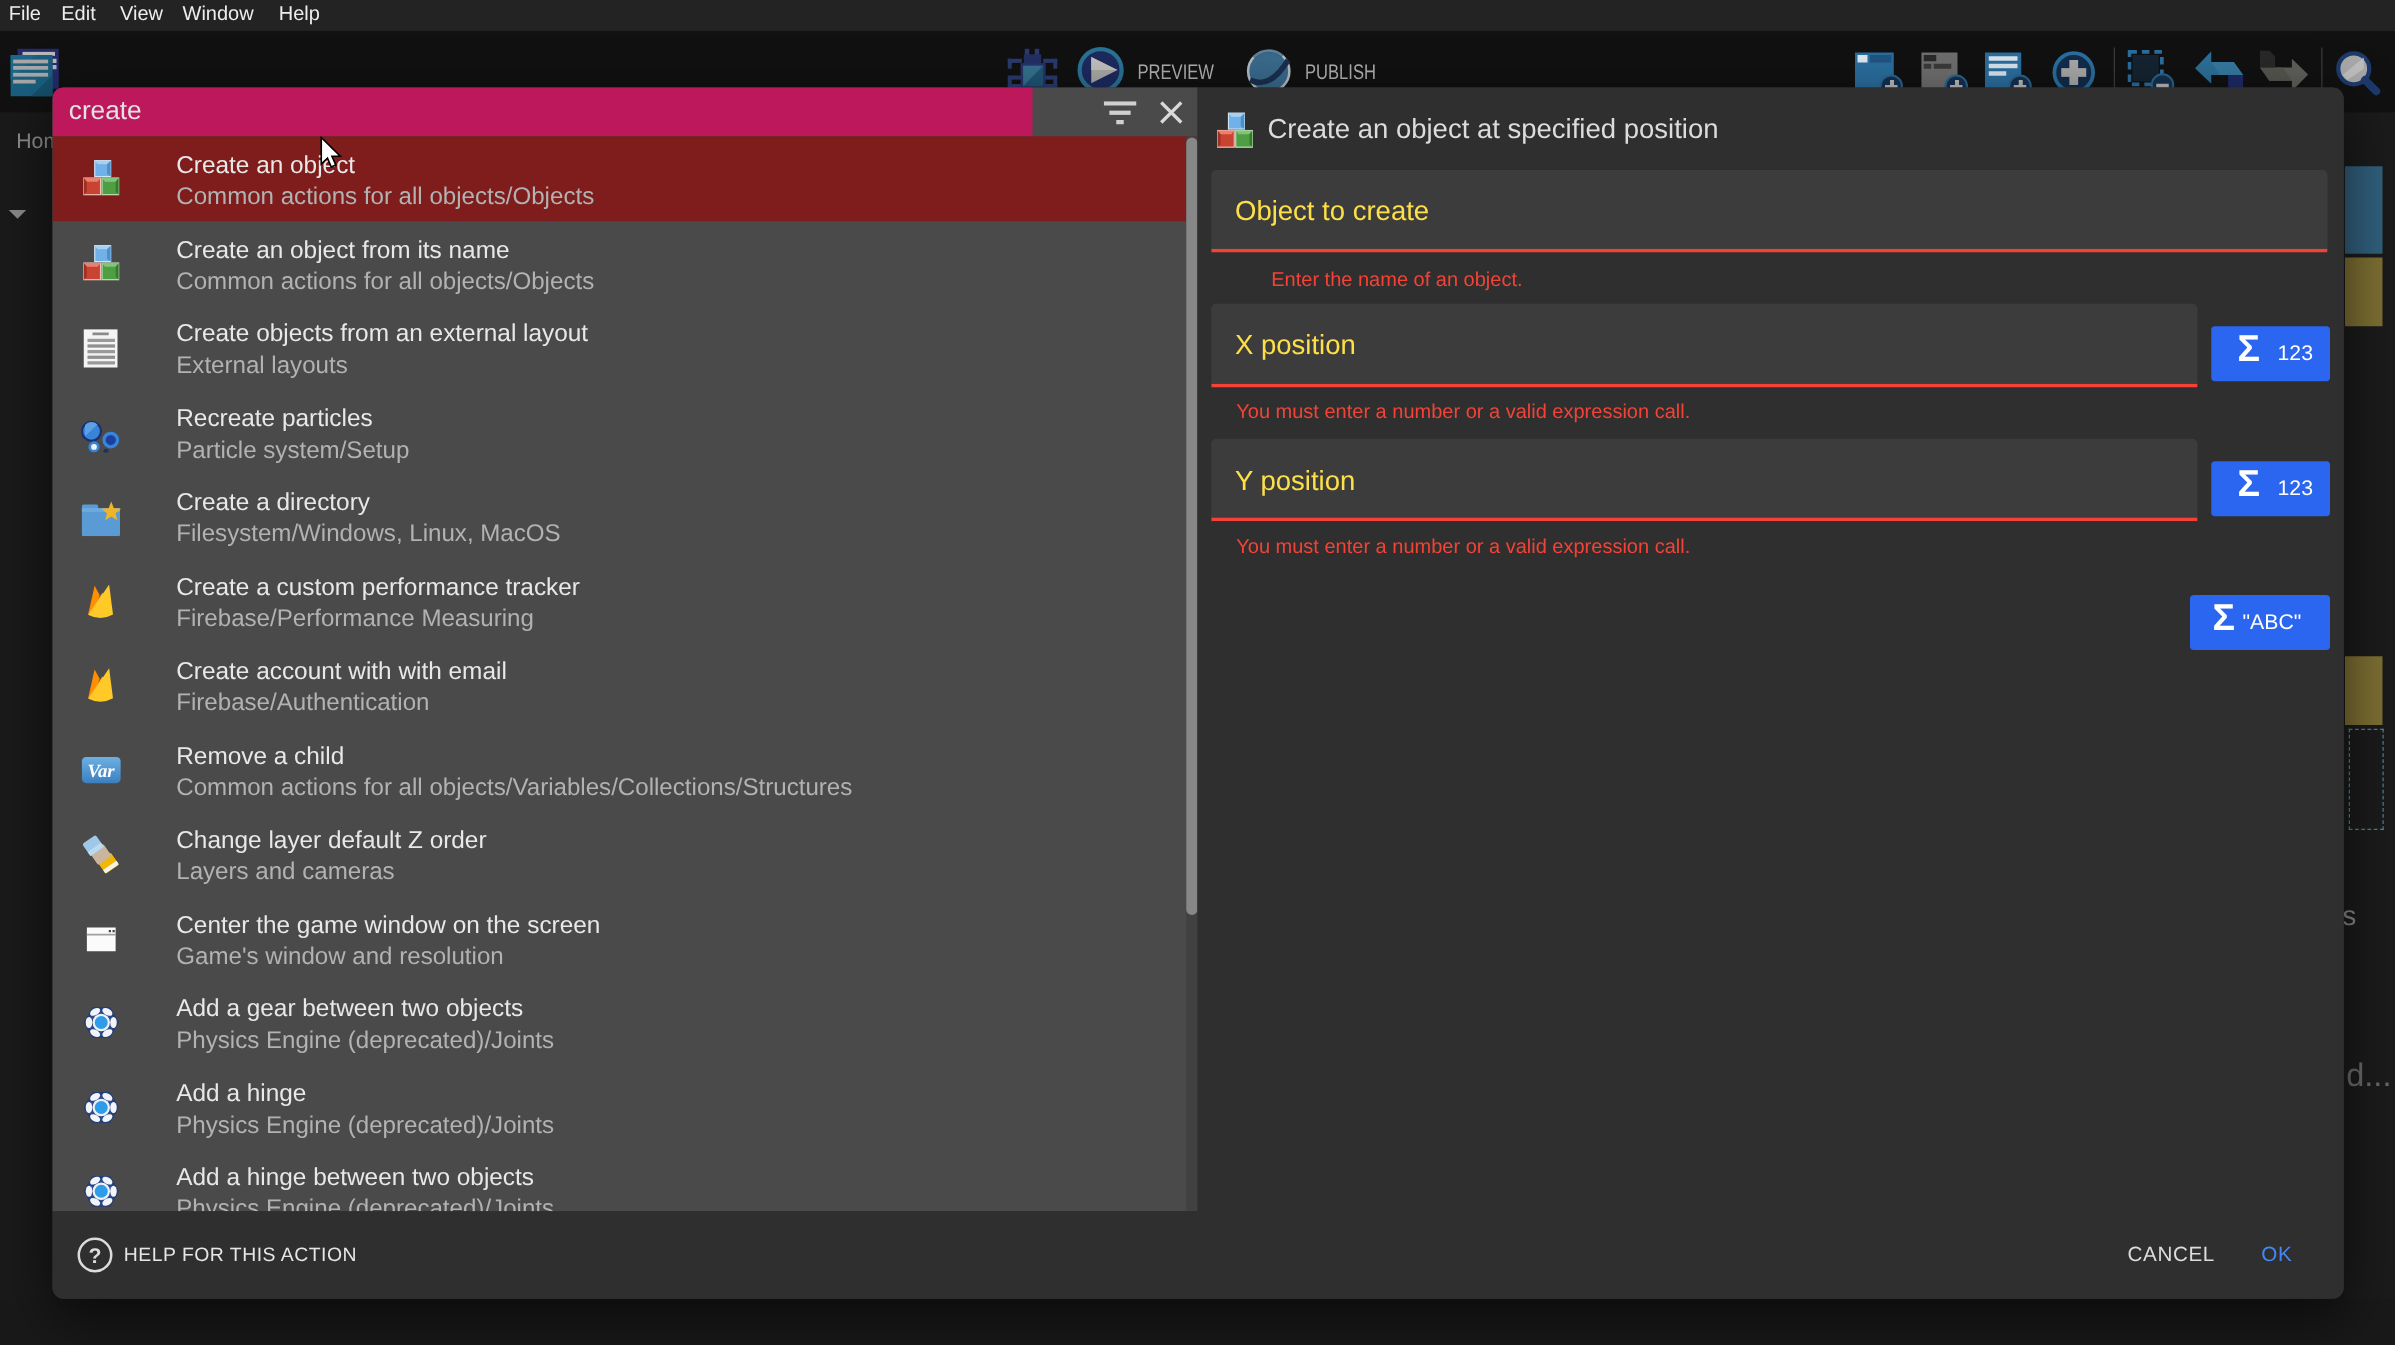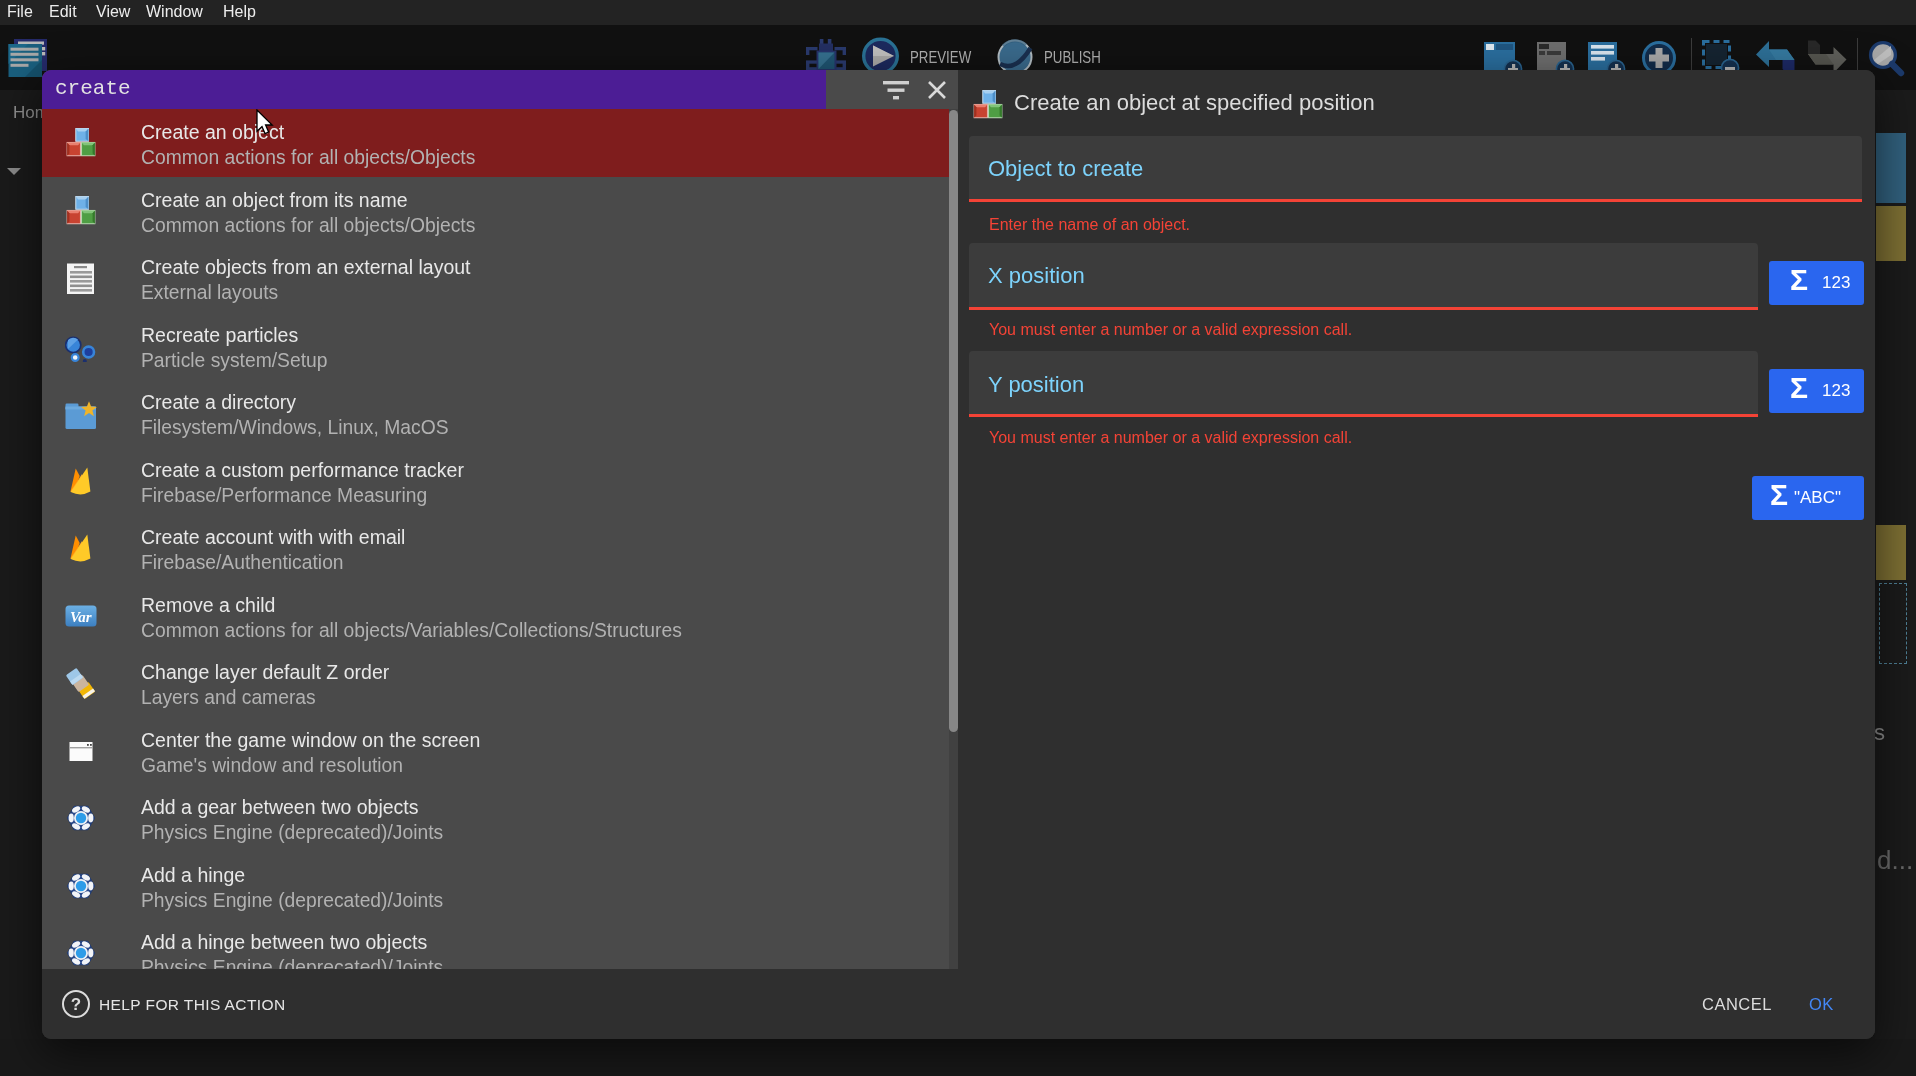--- a/index.html
+++ b/index.html
@@ -14,38 +14,38 @@
 .tri { position:absolute; left:7px; top:168px; width:0; height:0; border-left:7px solid transparent; border-right:7px solid transparent; border-top:7px solid #8a8a8a; }
 .blk { position:absolute; width:30px; }
 .blk.teal { left:1876px; top:133px; height:70px; background:#31607d; }
 .blk.olive1 { left:1876px; top:206px; height:55px; background:#7d6f33; }
 .blk.olive2 { left:1876px; top:525px; height:55px; background:#7d6f33; }
 .dashedbox { position:absolute; left:1879px; top:583px; width:28px; height:81px; border:1px dashed #4e7f95; }
 .stxt { position:absolute; left:1874px; top:720px; font-size:22px; color:#8a8a8a; }
 .dtxt { position:absolute; left:1877px; top:845px; font-size:26px; color:#6a6a6a; }
 .dialog { position:absolute; left:42px; top:70px; width:1833px; height:969px; background:#2f2f2f; border-radius:9px; box-shadow:0 14px 45px rgba(0,0,0,0.6); }
 .list { position:absolute; left:0; top:0; width:916px; height:899px; background:#4a4a4a; border-top-left-radius:9px; overflow:hidden; }
-.search { position:absolute; left:0; top:0; width:784px; height:39px; background:#4c1d95;font-family:Liberation Mono, monospace; }
+.search { position:absolute; left:0; top:0; width:784px; height:39px; background:#be185d; }
 .search .q { position:absolute; left:13px; top:7px; font-size:21px; color:#e2e2e2; }
 .row { position:absolute; left:0; width:916px; height:67.5px; }
 .row.sel { background:#7f1d1d; }
 .row .t1 { position:absolute; left:99px; top:12px; font-size:19.5px; color:#e8e8e8; }
 .row .t2 { position:absolute; left:99px; top:38px; font-size:19.3px; color:#b2b2b2; }
 .row .ic { position:absolute; left:23px; top:18px; width:32px; height:32px; }
 .sbtrack { position:absolute; left:907px; top:39px; width:9px; height:860px; background:#414141; }
 .sbthumb { position:absolute; left:907px; top:40px; width:9px; height:622px; background:#878787; border-radius:4.5px; }
 .panel { position:absolute; left:916px; top:0; width:917px; height:899px; background:#2f2f2f; border-top-right-radius:9px; }
 .ptitle { position:absolute; left:56px; top:20px; font-size:22px; color:#dcdcdc; }
 .picon { position:absolute; left:14px; top:19px; width:32px; height:32px; }
 .field { position:absolute; background:#3c3c3c; border-radius:4px 4px 0 0; }
-.field .lbl { position:absolute; left:19px; font-size:22px; color:#7dd3fc; }
+.field .lbl { position:absolute; left:19px; font-size:22px; color:#fde047; }
 .f1 { left:11px; top:66px; width:893px; height:66px; border-bottom:3px solid #f44336; }
 .f1 .lbl { top:20px; }
 .helper { position:absolute; left:31px; font-size:16px; color:#f44336; }
-.h1 { top:146px; }
+.h1 { top:146px;margin-left:28px; }
 .f2 { left:11px; top:173px; width:789px; height:67px; border-bottom:3px solid #f44336; }
 .f2 .lbl { top:20px; }
 .h2 { top:251px; }
 .f3 { left:11px; top:281px; width:789px; height:66px; border-bottom:3px solid #f44336; }
 .f3 .lbl { top:21px; }
 .h3 { top:359px; }
 .f4 { left:11px; top:387px; width:771px; height:66px; border-bottom:1px solid #cfcfcf; border-radius:0; background:#3c3c3c; }
 .f4 .lbl { top:21px; color:#dfdfdf; }
 .ebtn { position:absolute; background:#2a66ef; border-radius:3px; color:#fff; }
 .ebtn .sig { position:absolute; left:21px; top:2px; font-size:30px; font-weight:bold; }

